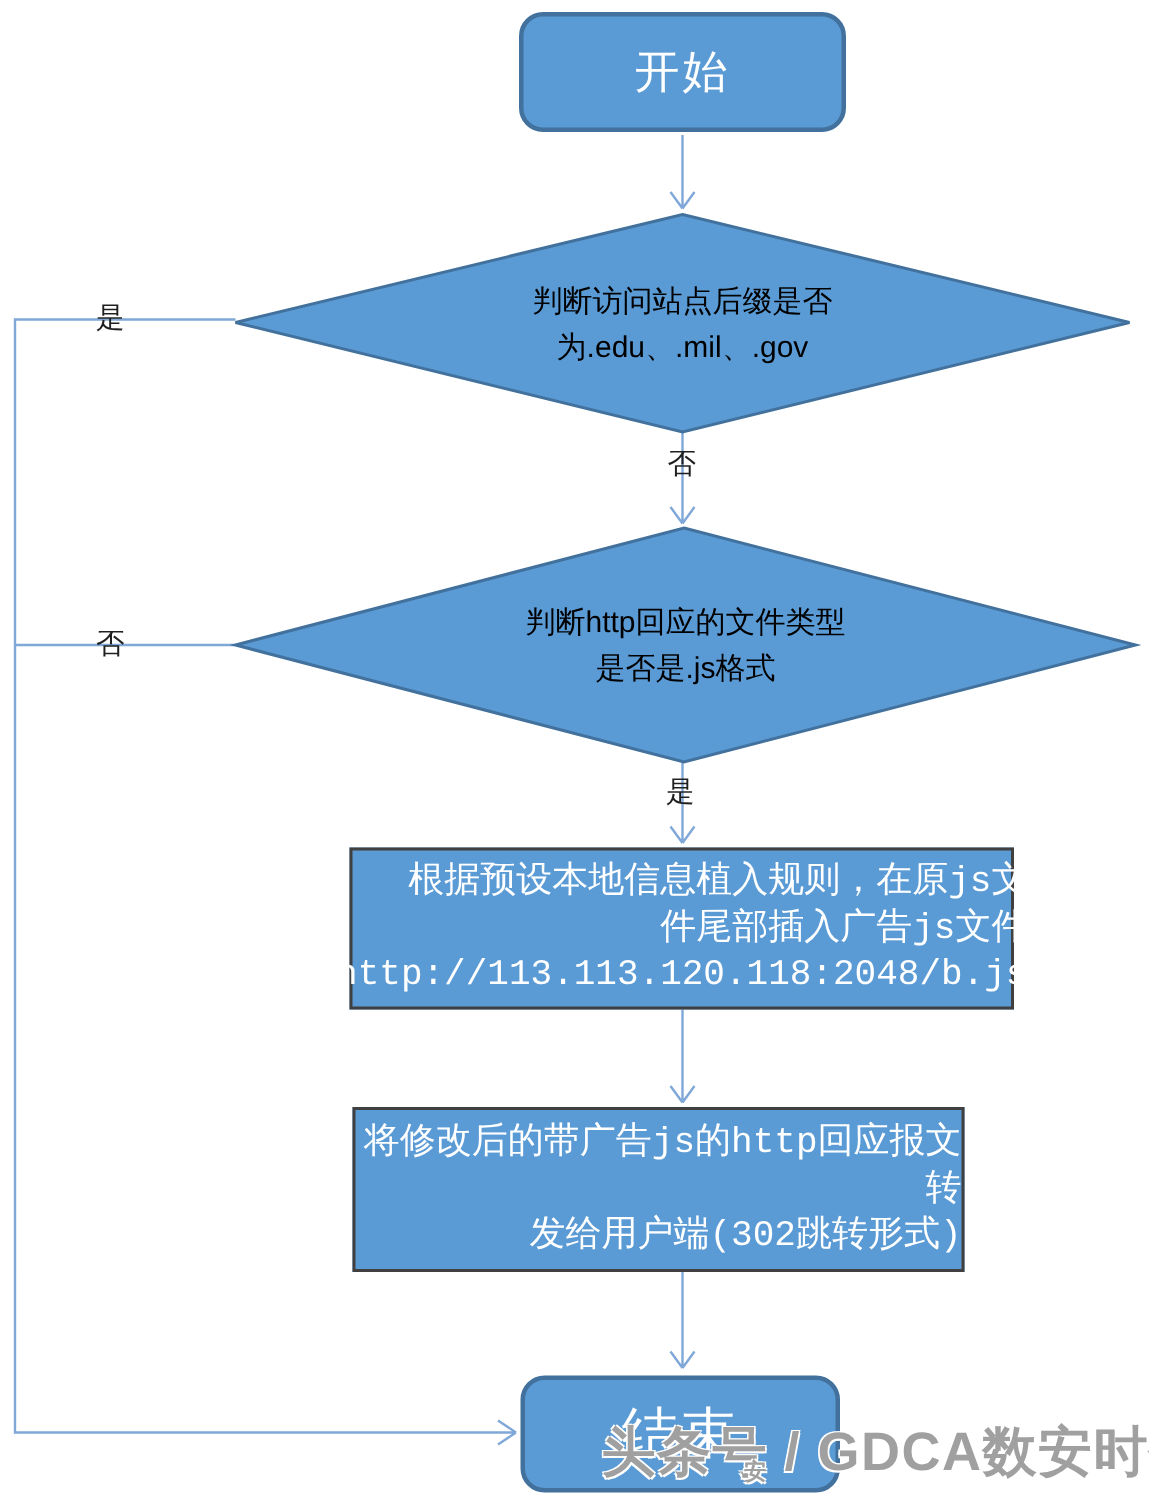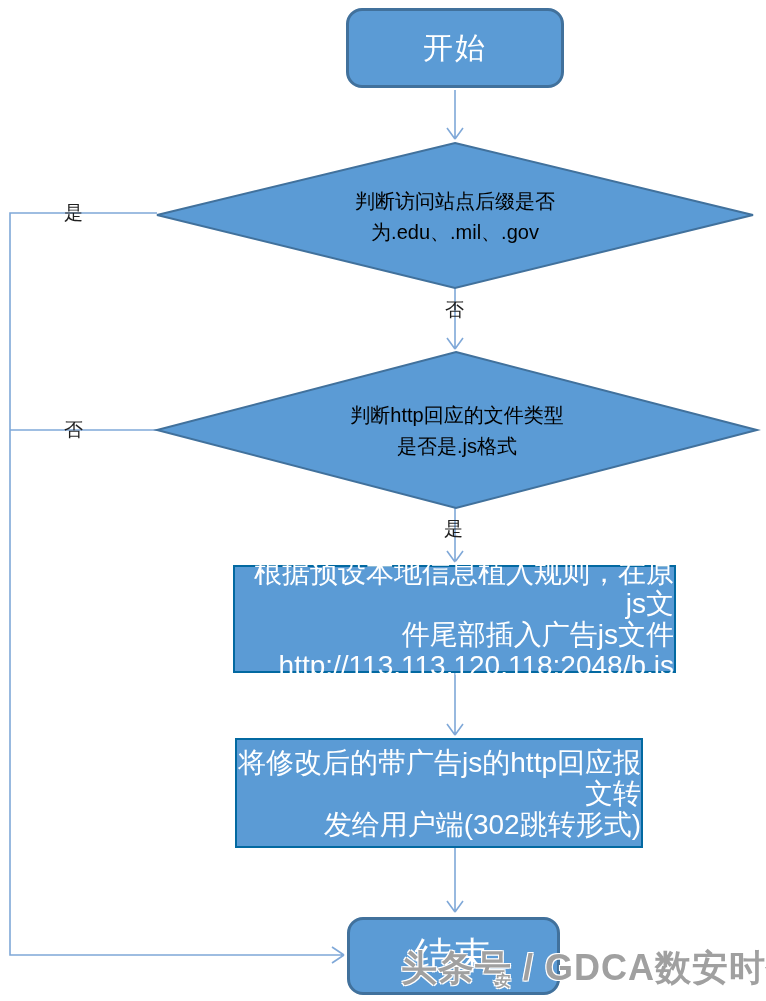--- a/index.html
+++ b/index.html
@@ -10,22 +10,22 @@
   .layer{position:absolute;left:0;top:0;width:766px;height:1001px;}
   .node{
     position:absolute;display:flex;align-items:center;justify-content:center;
     text-align:right;color:#ffffff;box-sizing:border-box;
   }
   .terminator{
     background:#5B9BD5;border:3px solid #41719C;border-radius:16px;
     font-size:30px;letter-spacing:2px;
   }
   .process{
-    background:#5B9BD5;border:2px solid #0369a1;
-    font-size:28px;line-height:31px;white-space:pre-line;
+    background:#5B9BD5;border:2px solid #404040;
+    font-size:24px;line-height:31px;white-space:pre-line;font-family:Liberation Mono, monospace;
   }
   .diamond-text{
     position:absolute;display:flex;align-items:center;justify-content:center;
     text-align:center;color:#000000;font-size:20px;line-height:31px;
     white-space:pre-line;pointer-events:none;
   }
   .edge-label{
     position:absolute;color:#1f1f1f;font-size:19px;line-height:22px;
   }
   .watermark{

